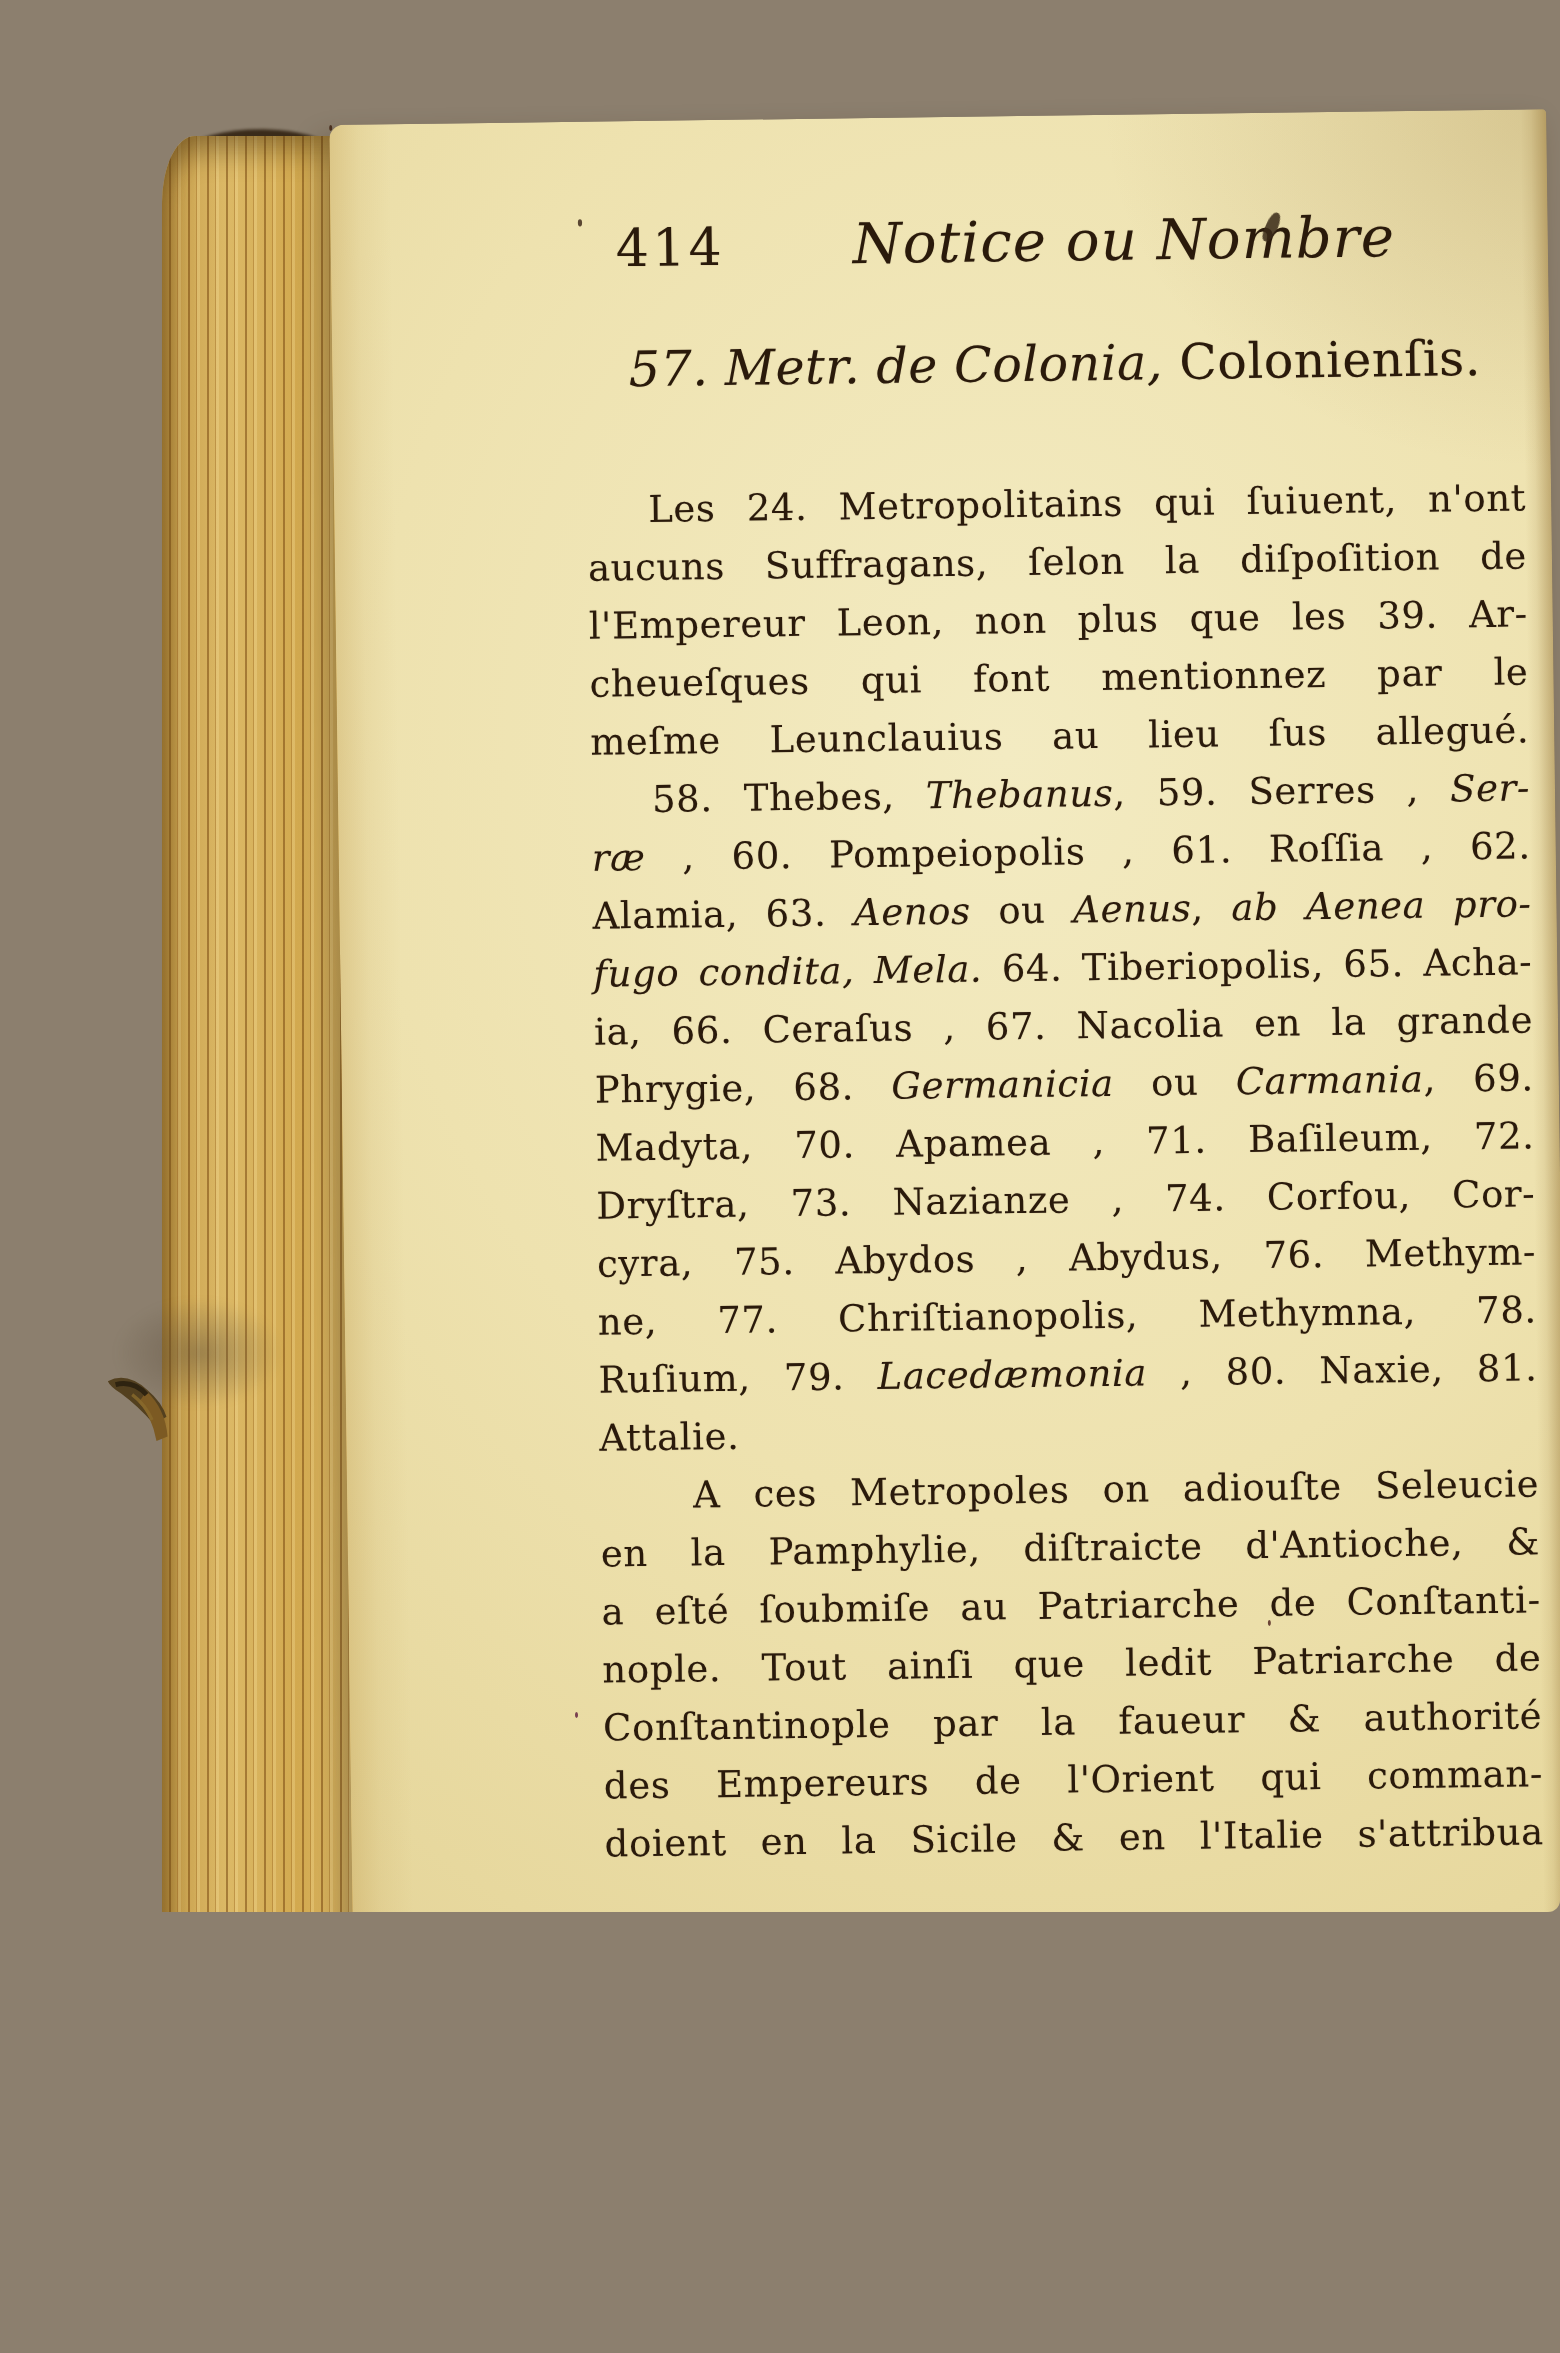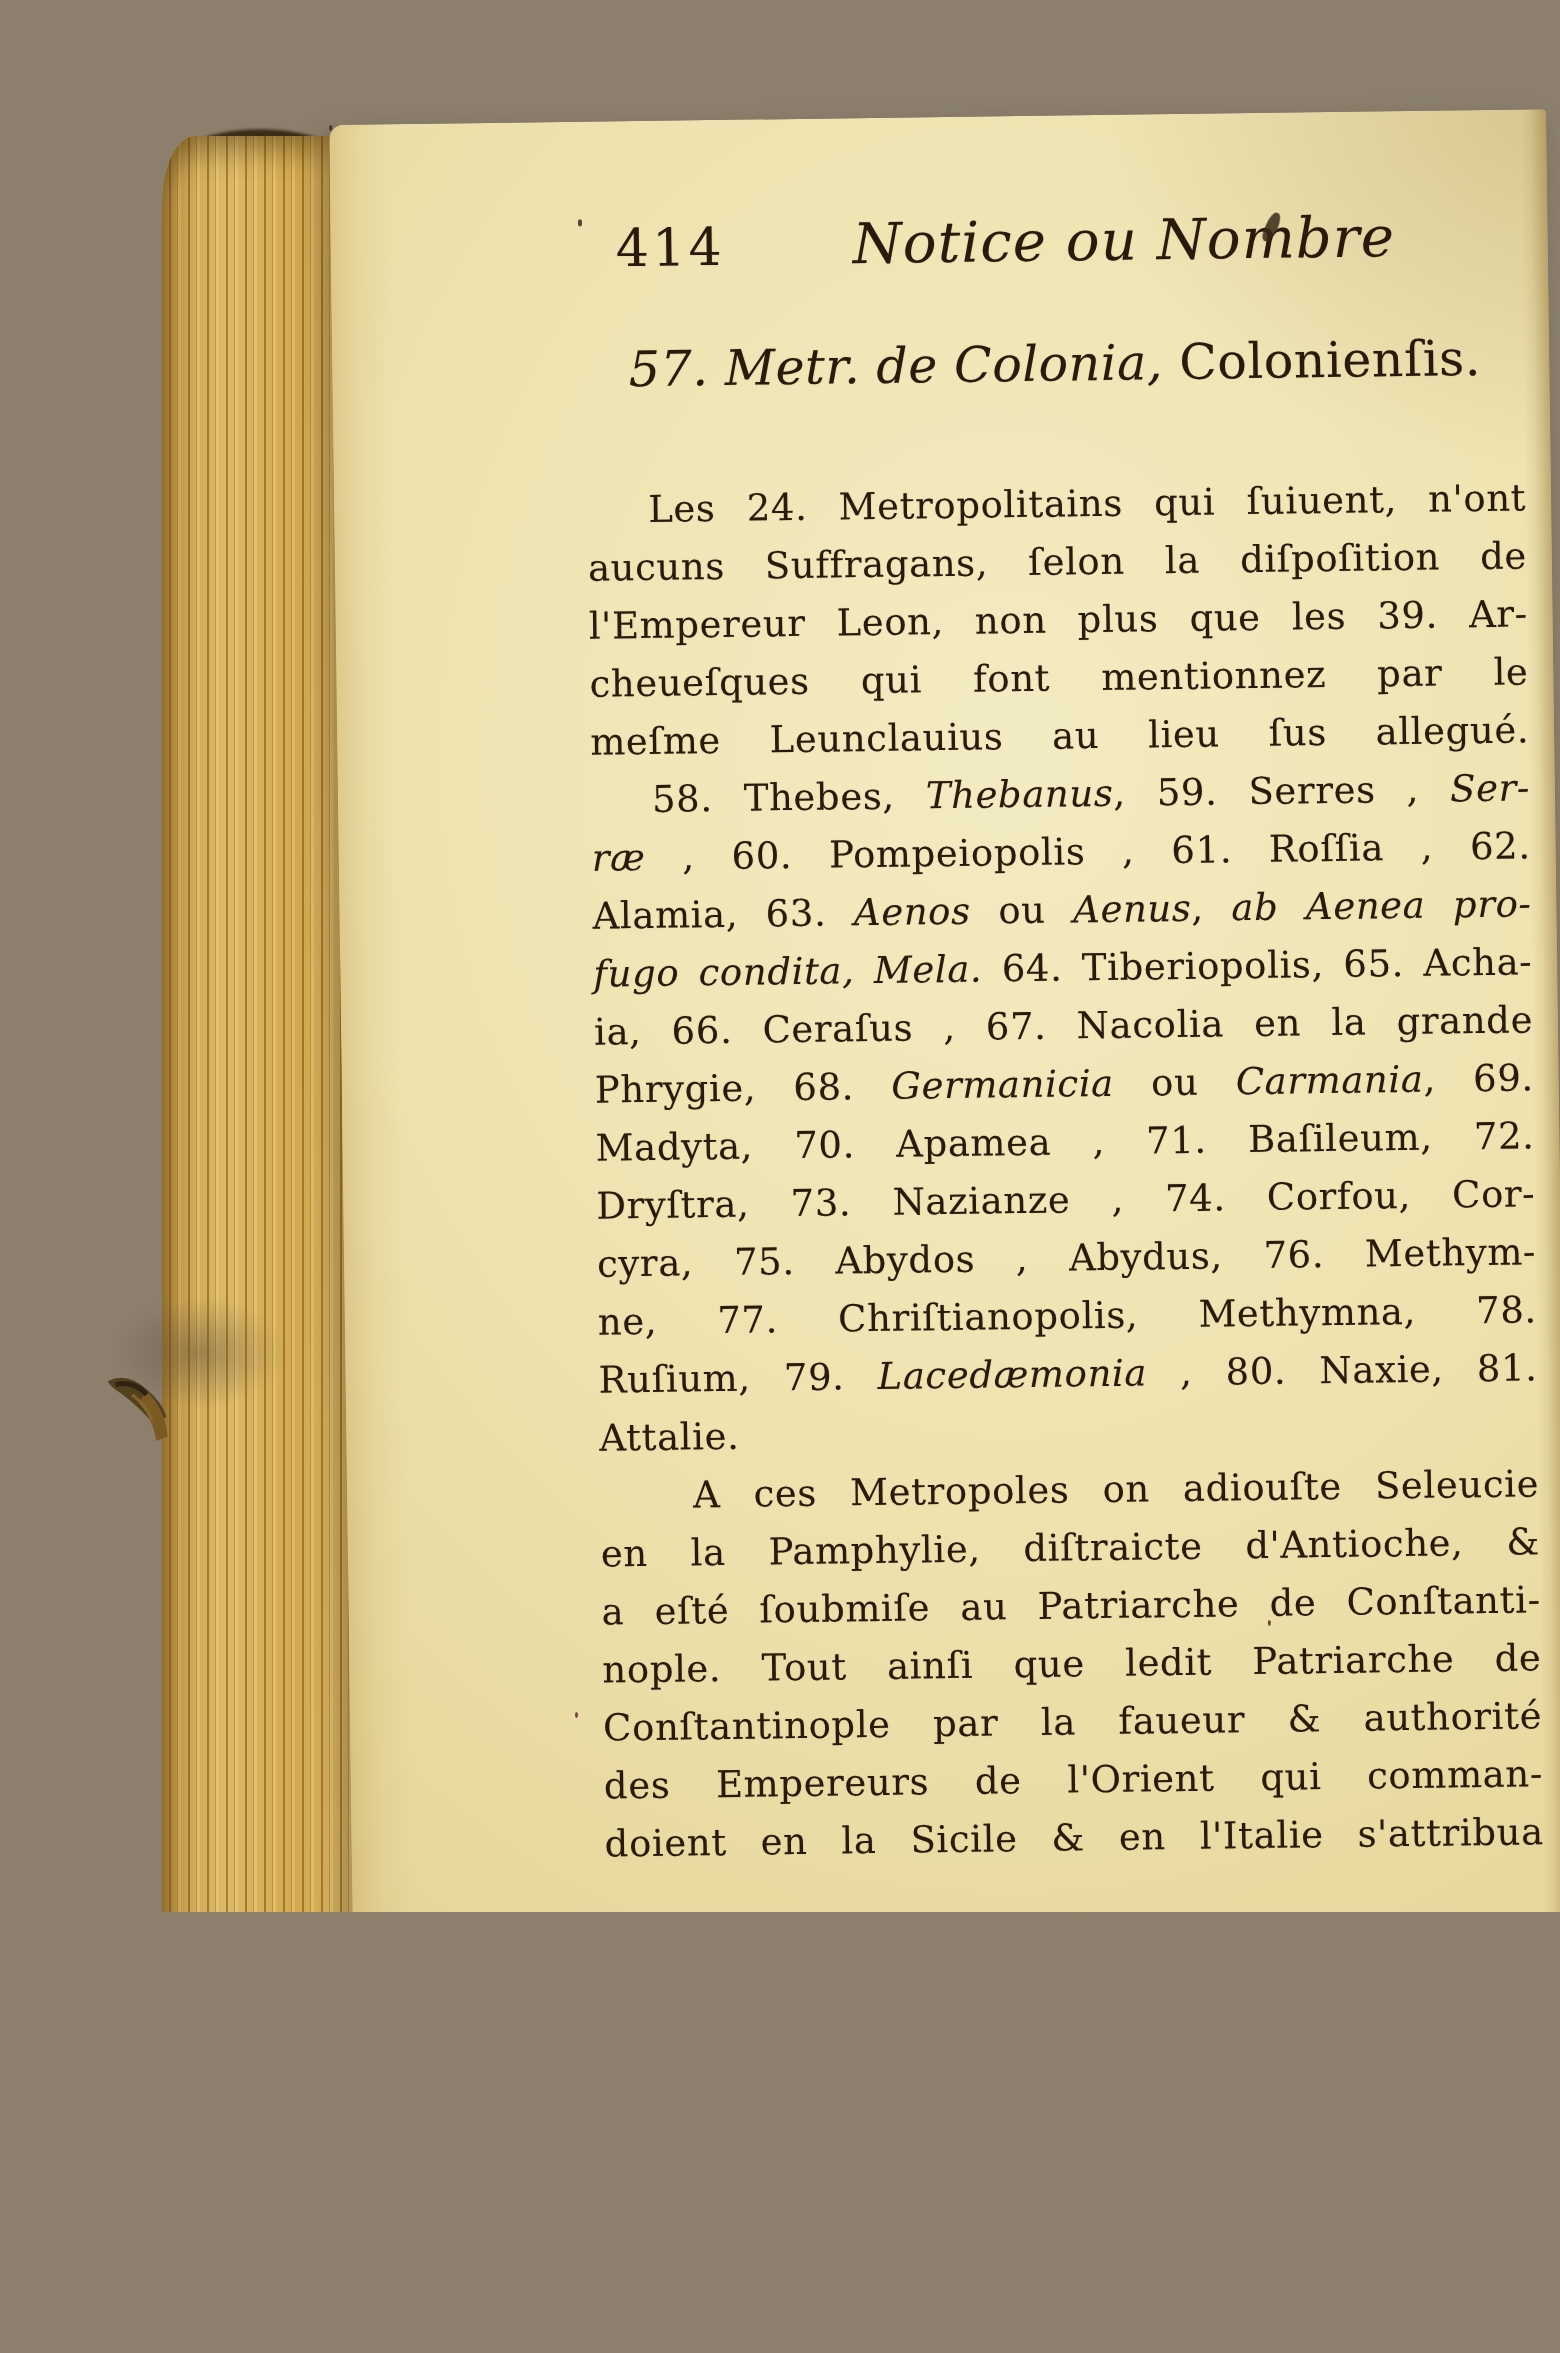--- a/index.html
+++ b/index.html
@@ -13,20 +13,21 @@
       linear-gradient(182deg,
         #635644 0%,
         #6f614e 3.2%,
         #93846f 6.8%,
         #b0a08a 11%,
         #b5a591 36%,
         #ae9f8a 60%,
         #9e907e 80%,
         #93857​3 93%,
         #8c7f6e 100%);
+    border-radius: 12px;
   }
   
   .corner-notch{
     position:absolute;left:184px;top:129px;width:150px;height:51px;
     background:#3a2b1a;
     border-radius:45% 60% 35% 55%;
     transform:rotate(-3deg);
     filter:blur(1.7px);
   }
   

